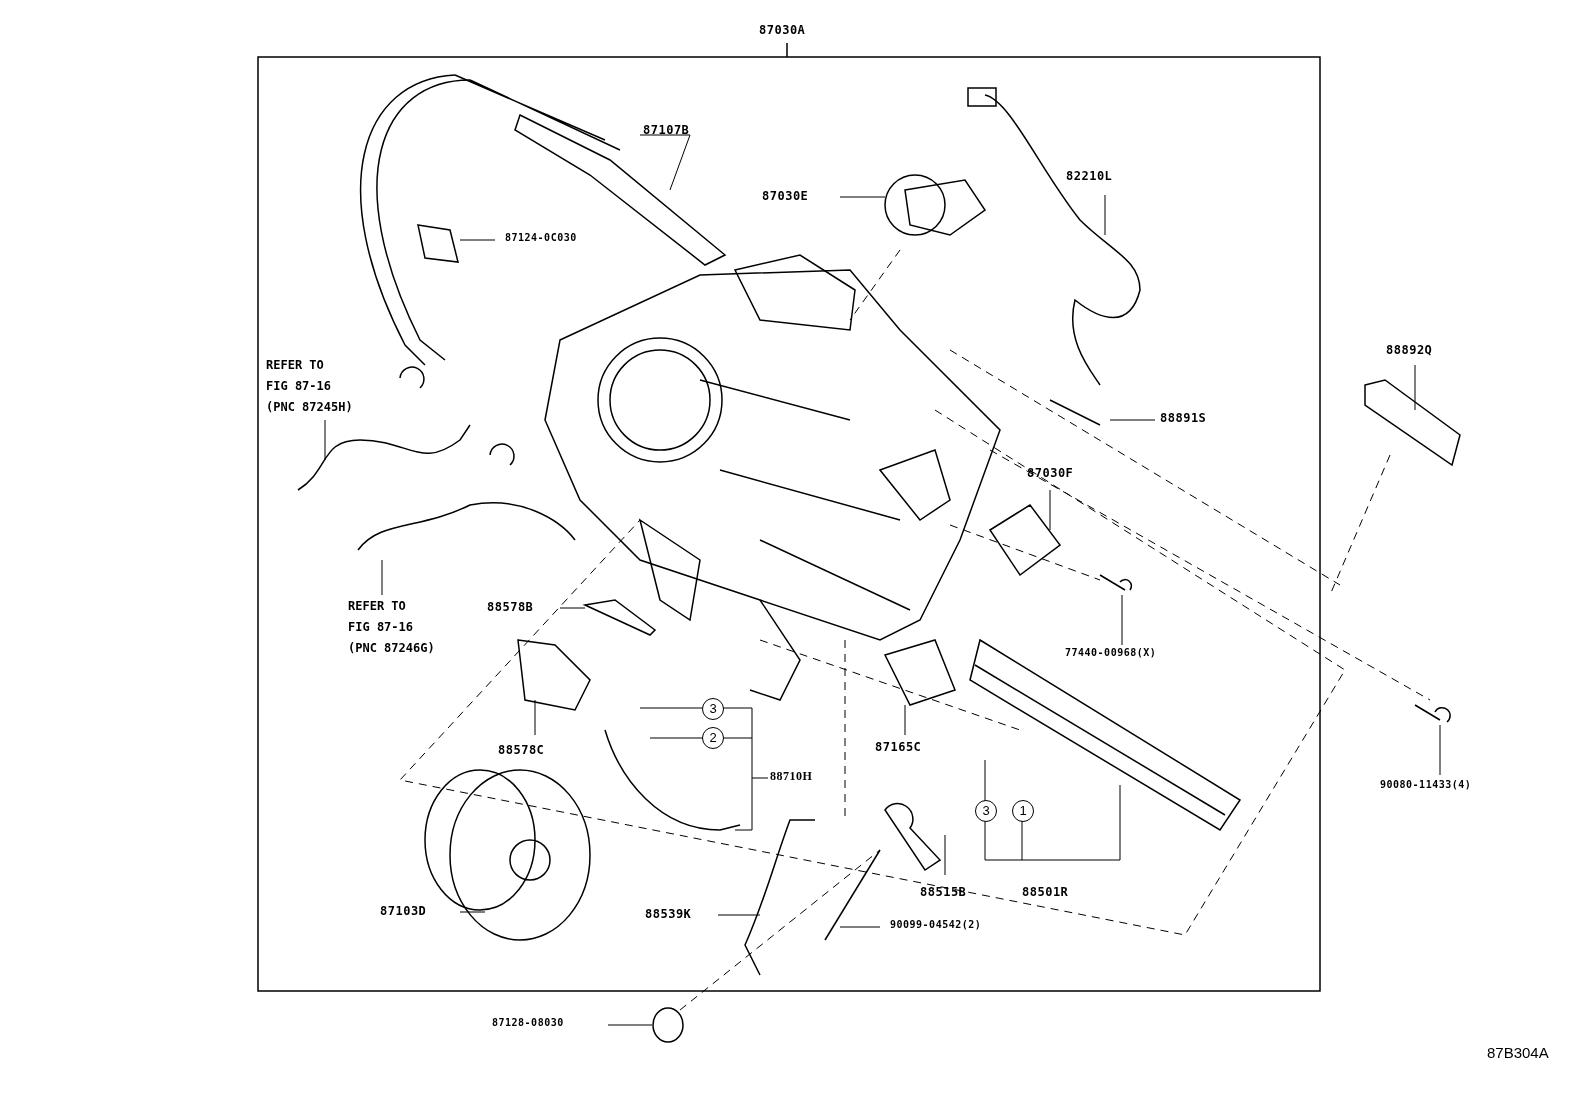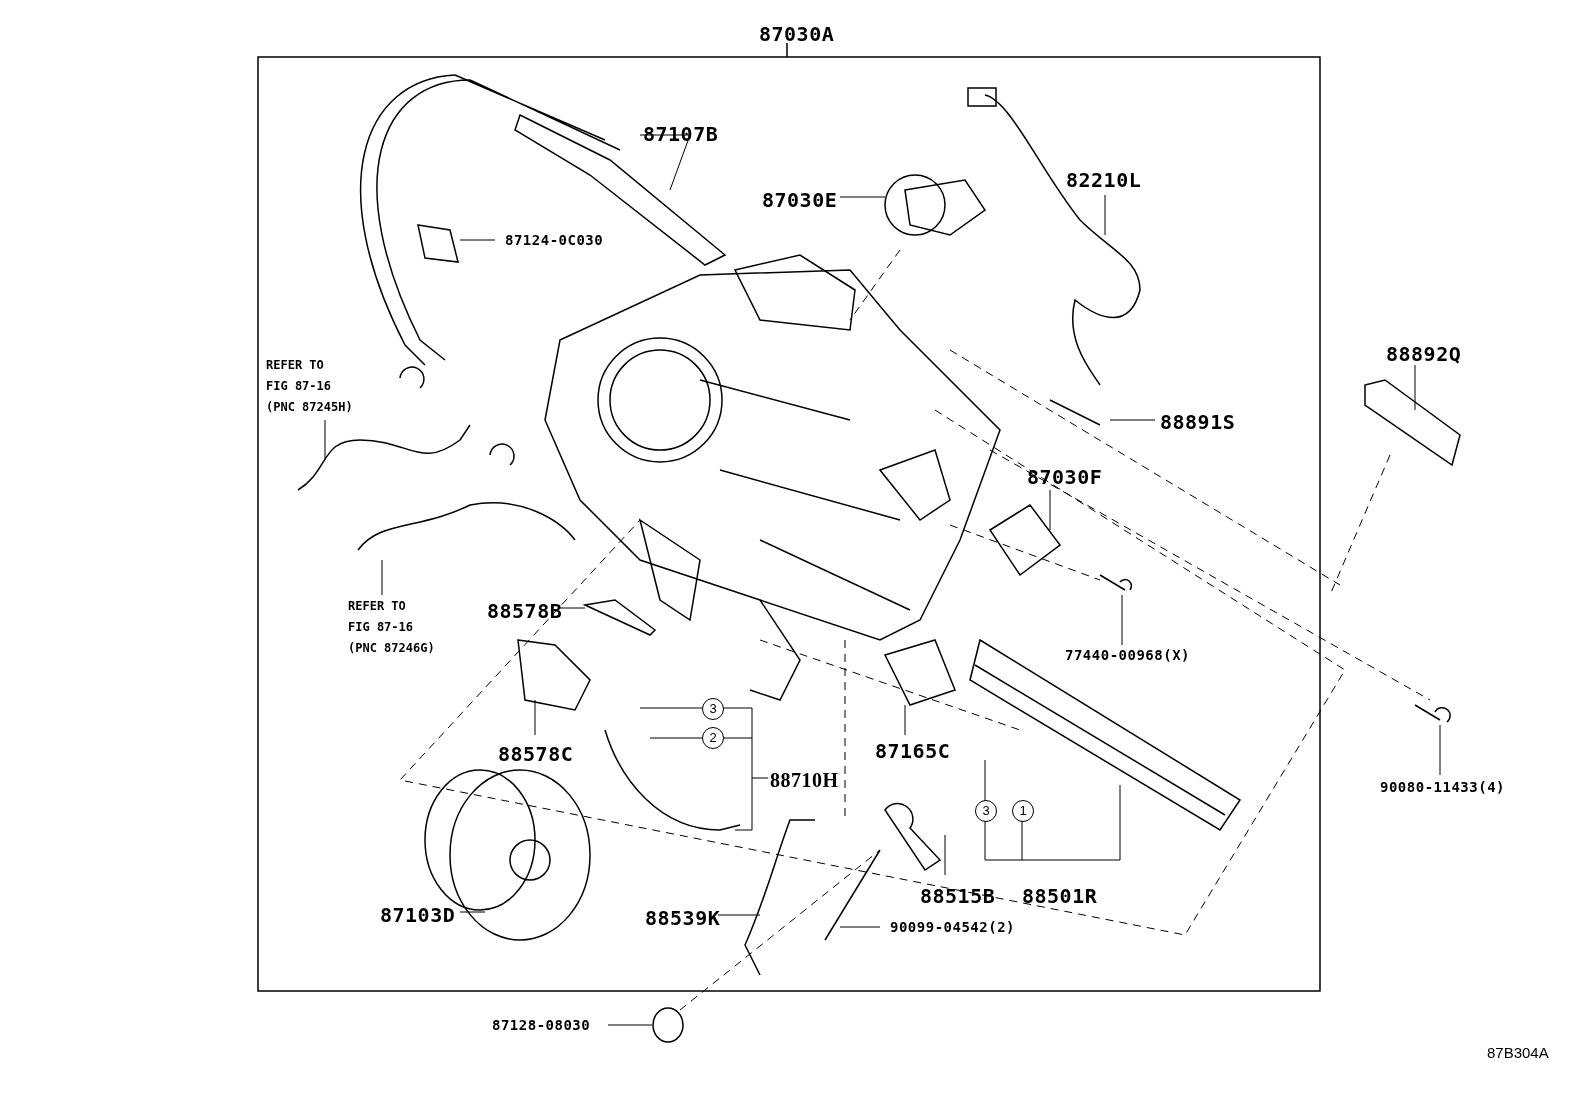--- a/index.html
+++ b/index.html
@@ -1,20 +1,20 @@
 <!DOCTYPE html>
 <html><head>
 <meta charset="utf-8">
 <style>
   html, body { margin:0; padding:0; background:#fff; }
   body { width:1592px; height:1099px; position:relative; overflow:hidden;
          font-family:"DejaVu Sans Mono","Liberation Mono",monospace; color:#000; }
   svg#diagram { position:absolute; left:0; top:0; }
-  .lbl { position:absolute; font-size:20px; font-weight:bold; white-space:nowrap; line-height:1; letter-spacing:0.5px; }
-  .small { font-size:14px; }
+  .lbl { position:absolute; font-size:12px; font-weight:bold; white-space:nowrap; line-height:1; letter-spacing:0.5px; }
+  .small { font-size:10px; }
   .note { position:absolute; font-size:12px; font-weight:bold; line-height:21px; white-space:pre; }
   .fig-id { position:absolute; font-family:"Liberation Sans",sans-serif; font-size:15px; }
   .circ { position:absolute; width:20px; height:20px; border:1.5px solid #000; border-radius:50%;
           font-size:13px; text-align:center; line-height:20px; background:#fff;
           font-family:"Liberation Sans",sans-serif; }
 </style>
 </head>
 <body>
 
 <svg id="diagram" width="1592" height="1099" viewBox="0 0 1592 1099">

